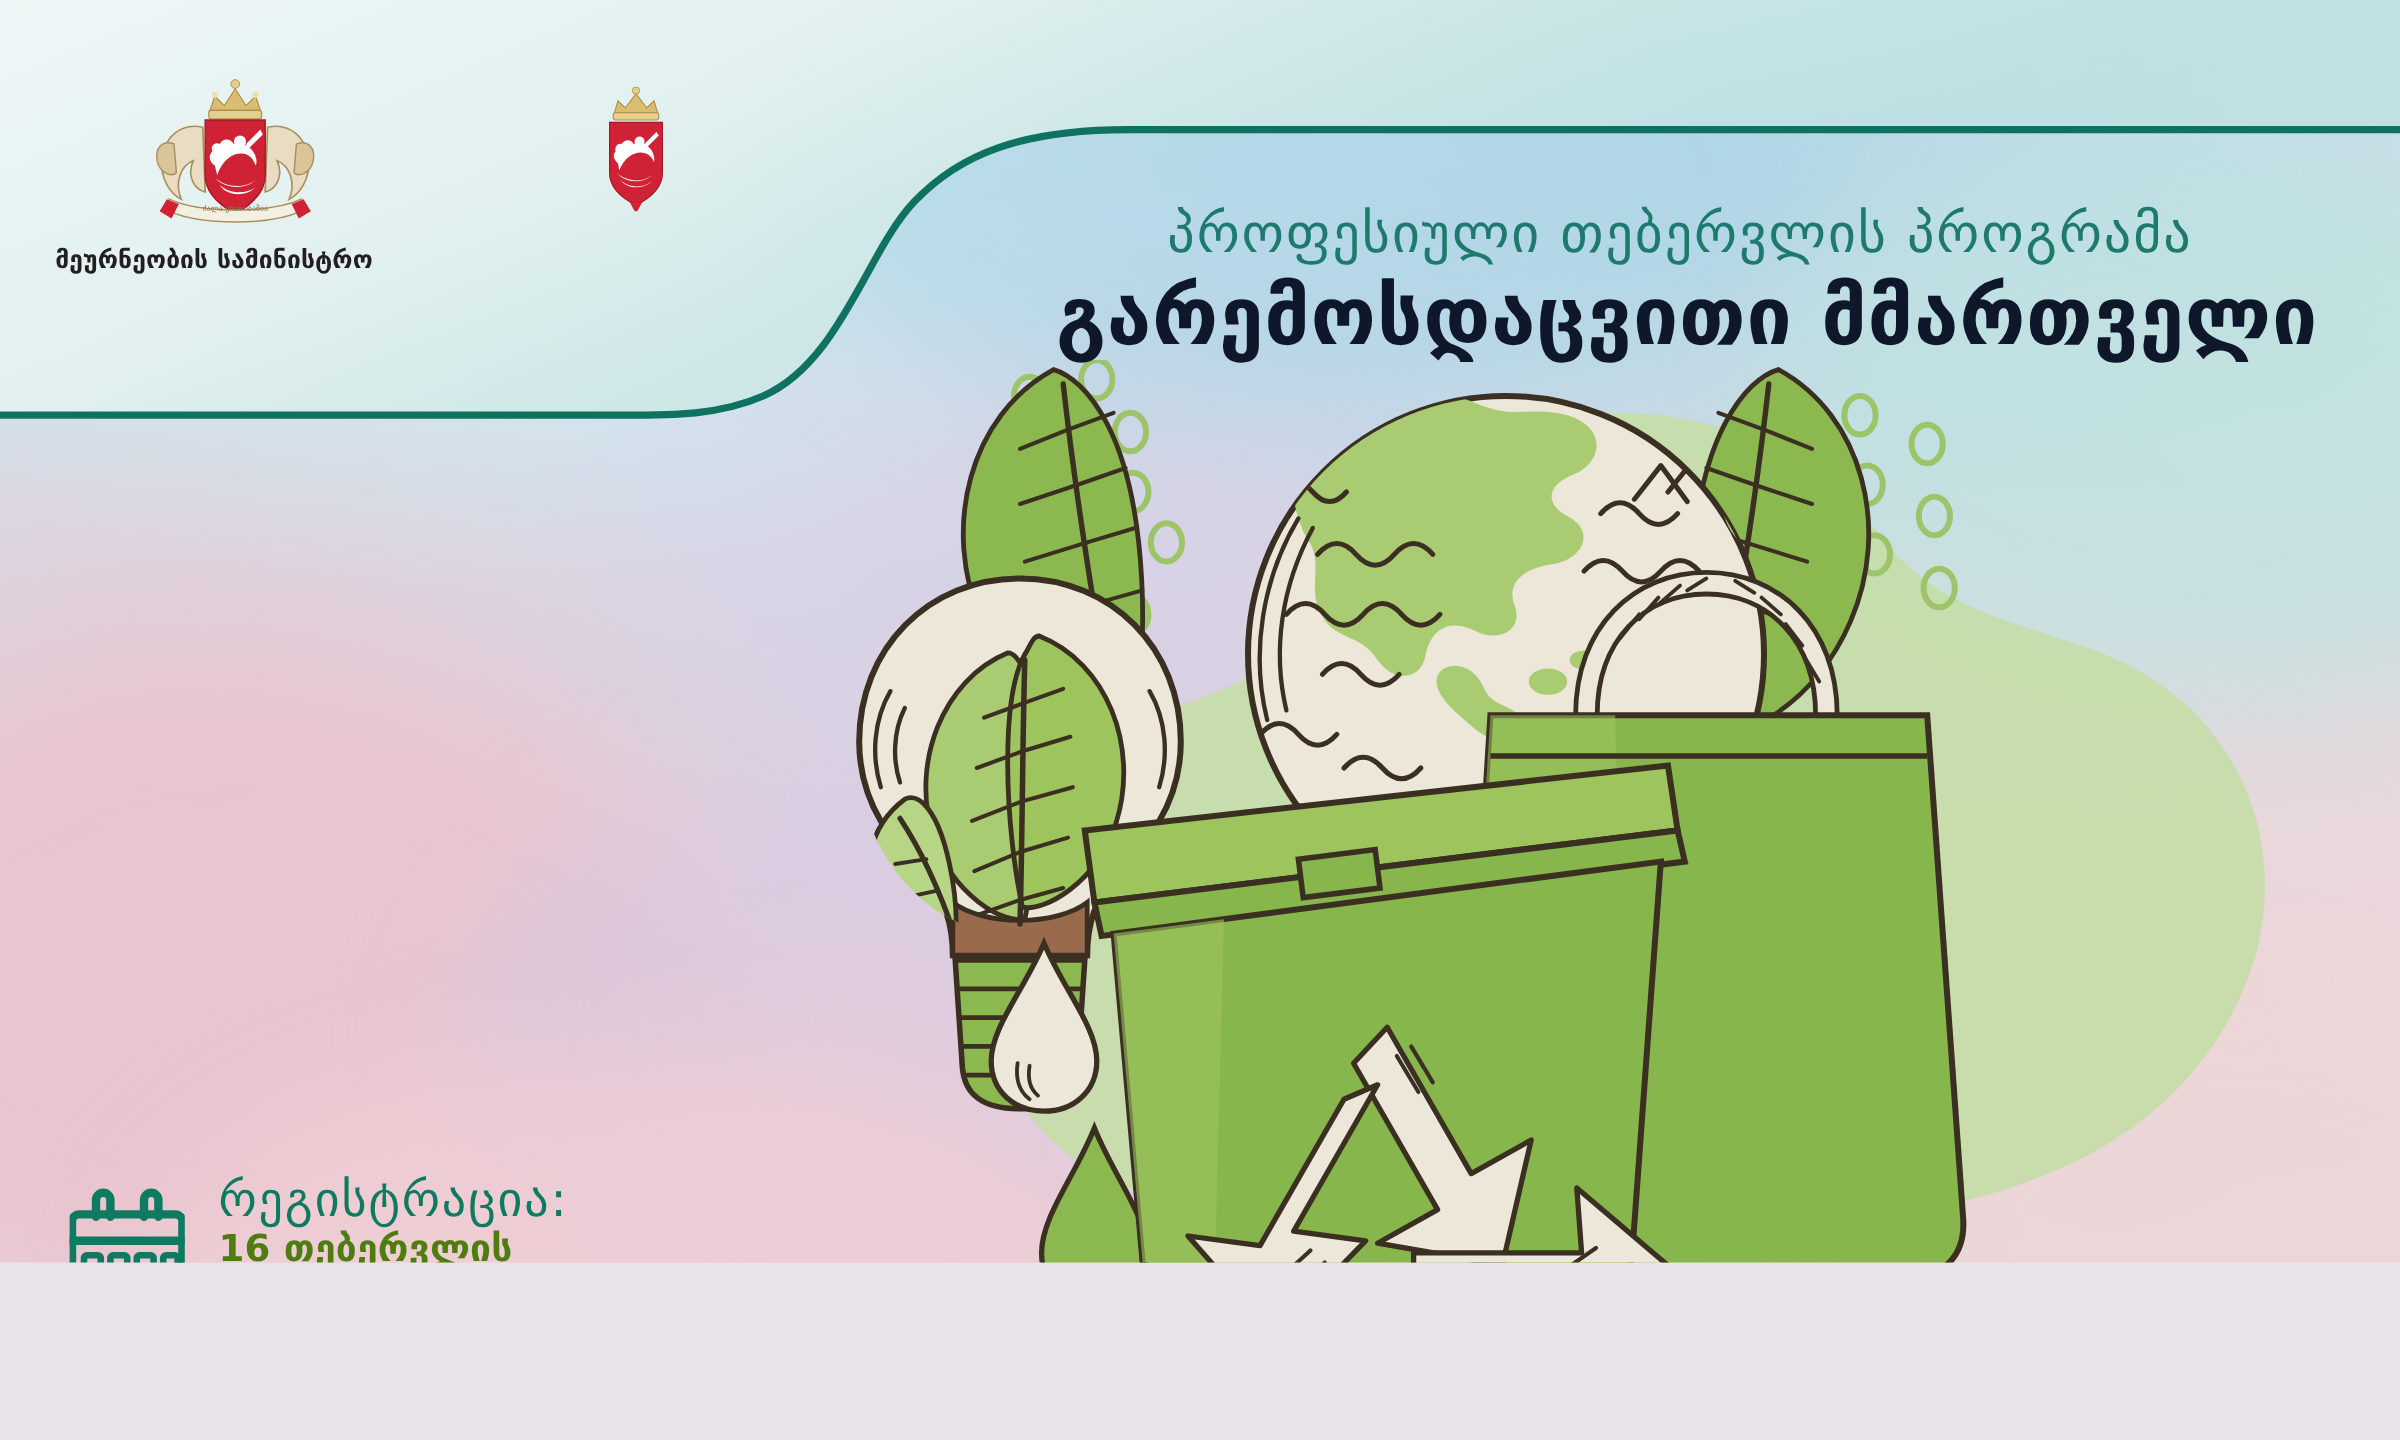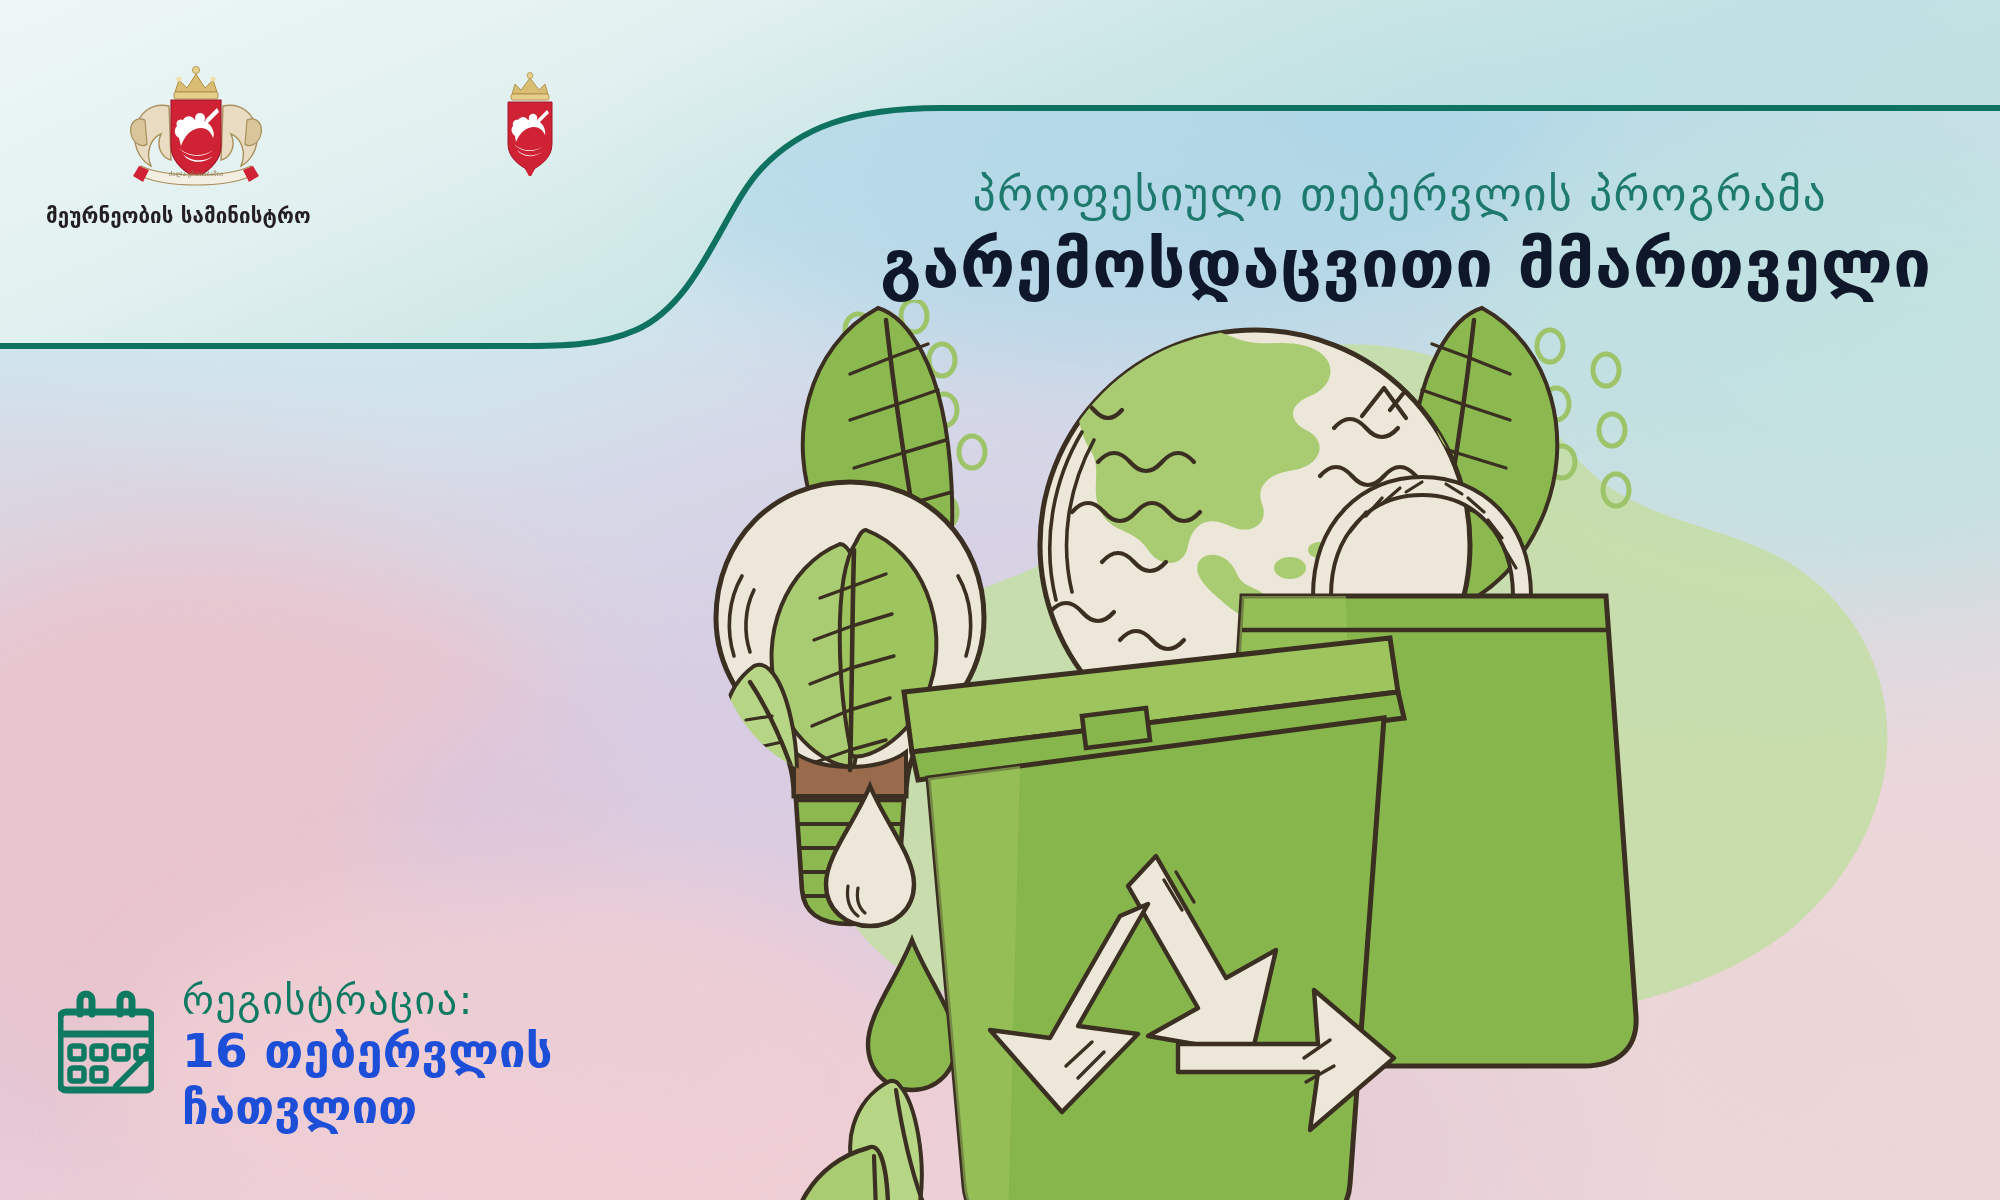--- a/index.html
+++ b/index.html
@@ -3,21 +3,21 @@
 <meta charset="utf-8">
 <title>Environmental Program Banner</title>
 <style>
   * { margin:0; padding:0; box-sizing:border-box; }
   html,body { width:2000px; height:1200px; overflow:hidden; }
   body {
     font-family:"DejaVu Sans","Liberation Sans",sans-serif;
     position:relative;
     background:#e9e3ea;
   }
-  #stage { position:absolute; inset:0; width:2000px; height:1200px; overflow:hidden; }
+  #stage { position:absolute; inset:0; width:2000px; height:1052px; overflow:hidden; }
 
   
   .bg-base{
     position:absolute; inset:0;
     background:
       radial-gradient(ellipse 900px 520px at 18% 12%,  rgba(208,236,238,.95) 0%, rgba(208,236,238,0) 70%),
       radial-gradient(ellipse 1000px 560px at 72% 8%,  rgba(176,216,230,.85) 0%, rgba(176,216,230,0) 72%),
       radial-gradient(ellipse 1100px 620px at 96% 30%, rgba(198,228,226,.8) 0%,  rgba(198,228,226,0) 72%),
       radial-gradient(ellipse 820px 560px at 6% 62%,   rgba(232,200,208,.95) 0%, rgba(232,200,208,0) 72%),
       radial-gradient(ellipse 900px 520px at 30% 95%,  rgba(238,205,212,.95) 0%, rgba(238,205,212,0) 72%),
@@ -66,22 +66,22 @@
     position:absolute; left:58px; top:930px; z-index:9;
     display:flex; align-items:flex-start; gap:28px;margin-top:48px;
   }
   .reg-icon{ margin-top:12px; flex:0 0 auto; }
   .reg-text{ color:#0f7a62; }
   .reg-label{
     font-size:40px; font-weight:400; letter-spacing:1.6px;
     color:#0f7a62; line-height:1.1;
   }
   .reg-date{
-    font-size:47px; font-weight:700; line-height:1.14; margin-top:2px;
-    color:#1d4ed8; letter-spacing:.2px;
+    font-size:31px; font-weight:700; line-height:1.14; margin-top:2px;
+    color:#4d7c0f; letter-spacing:.2px;
   }
 
   
   .illo{ position:absolute; left:690px; top:300px; width:1310px; height:900px; z-index:4; }
   .illo svg{ display:block; width:1310px; height:900px; }
 </style>
 </head>
 <body>
 
 <div id="stage">

